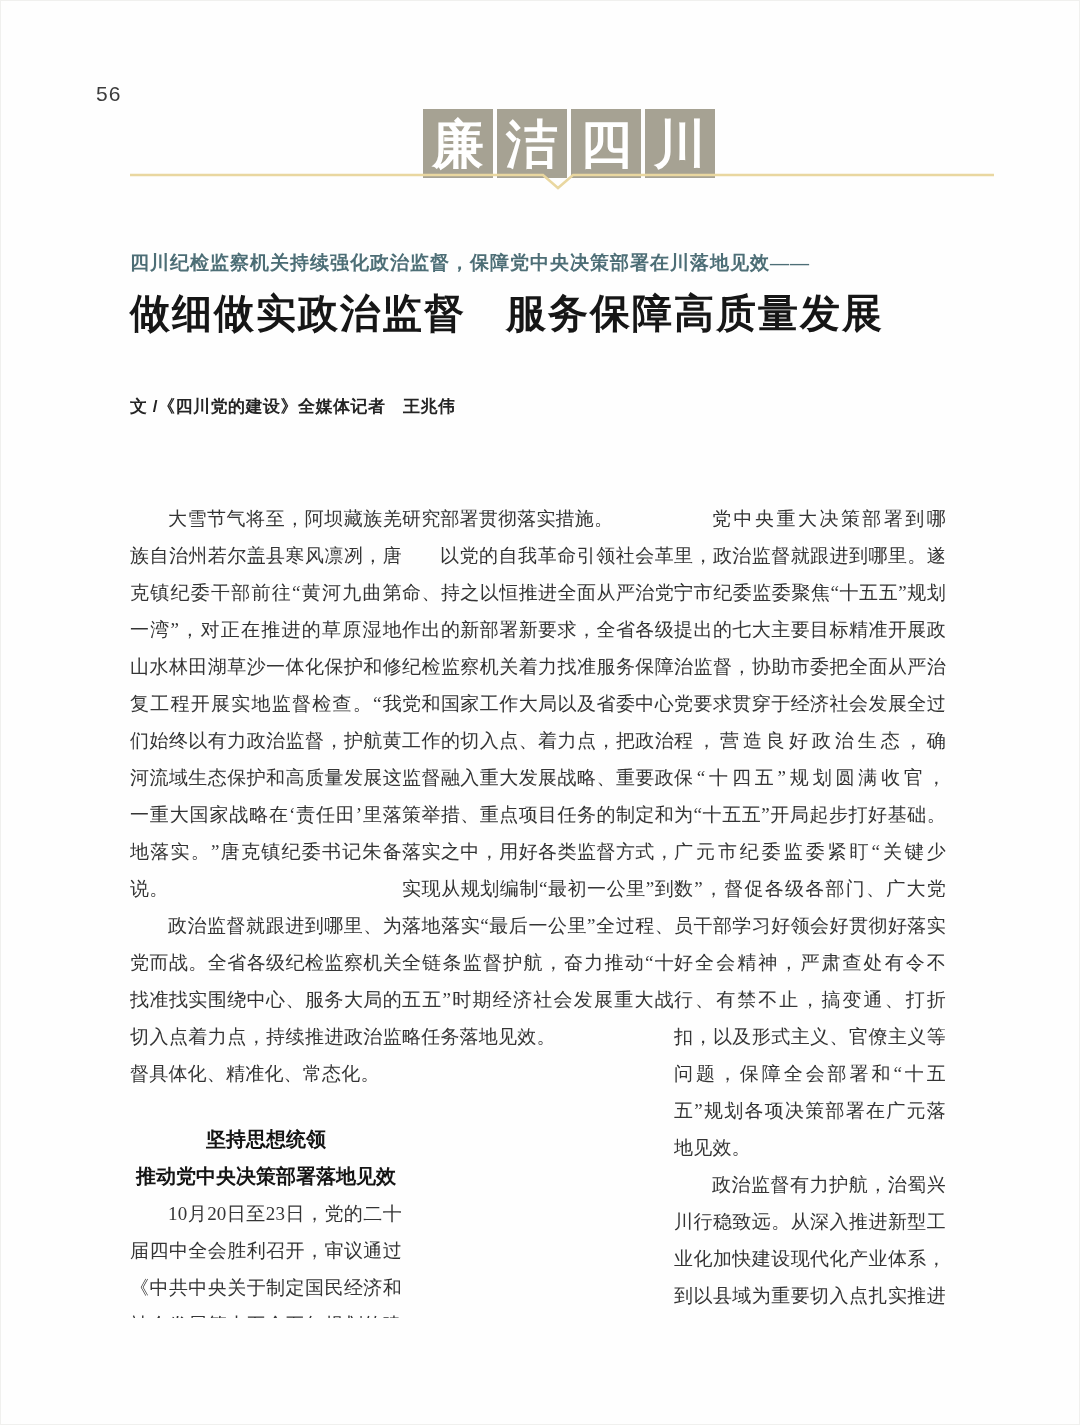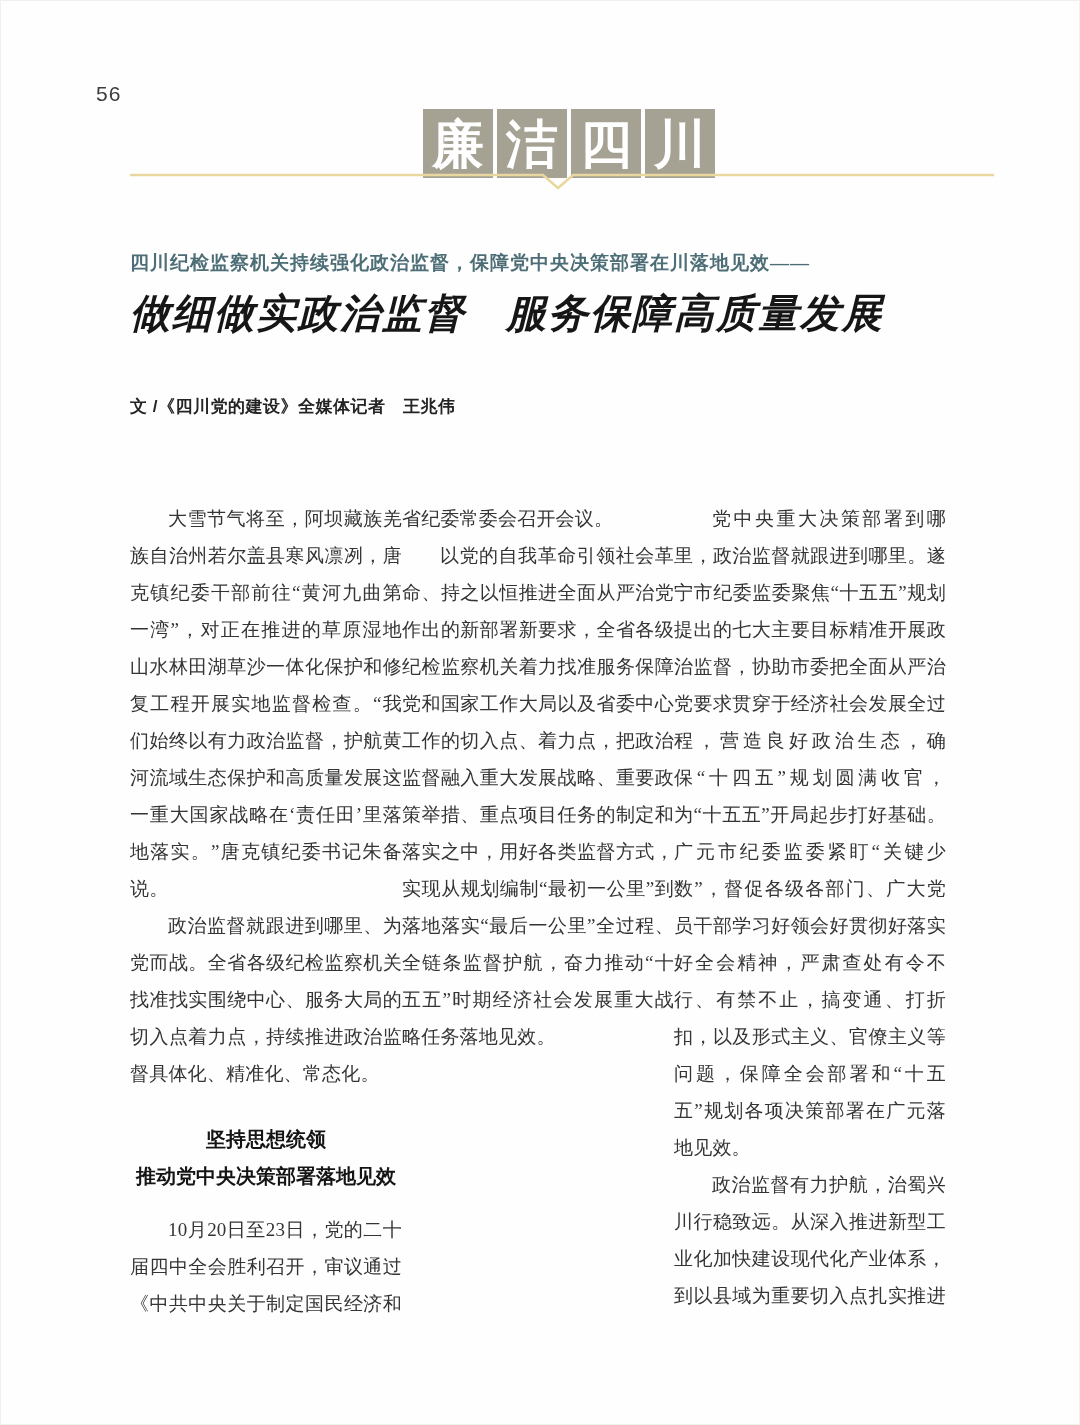--- a/index.html
+++ b/index.html
@@ -45,21 +45,21 @@
     width: 870px;
     font-weight: bold;
     font-size: 19px; letter-spacing: 1px;
     color: #4d6e76;
   }
   .headline {
     position: absolute; left: 130px; top: 286px;
     width: 900px; white-space: nowrap;
     font-family: "Liberation Sans", sans-serif;
     font-weight: bold; font-size: 40px;
-    color: #161616; letter-spacing: 2px; font-style: italic;
+    color: #161616; letter-spacing: 2px;
   }
   .headline .part2 { margin-left: 40px; }
   .byline {
     position: absolute; left: 130px; top: 355px;
     font-family: "Liberation Sans", sans-serif;
     font-weight: bold; font-size: 17px; color: #242424;
     letter-spacing: 0.5px;
     margin-top: 40px;
   }
   .columns {
@@ -72,21 +72,21 @@
     overflow: hidden;
   }
   .col p {
     font-size: 19px; line-height: 37px;
     text-align: justify; text-justify: inter-character;
     color: #343434;
     letter-spacing: 0.2px;
   }
   .col p.indent { text-indent: 2em; }
   .subhead {
-    margin: 29px 0 16px 0;
+    margin: 29px 0 0 0;
     text-align: center;
     font-family: "Liberation Sans", sans-serif;
     font-weight: bold; font-size: 20px; line-height: 37px;
     color: #141414;
   }
   .subhead span { display: block; }
 </style>
 </head>
 <body>
 
@@ -125,21 +125,21 @@
       <p class="indent">大雪节气将至，阿坝藏族羌族自治州若尔盖县寒风凛冽，唐克镇纪委干部前往“黄河九曲第一湾”，对正在推进的草原湿地山水林田湖草沙一体化保护和修复工程开展实地监督检查。“我们始终以有力政治监督，护航黄河流域生态保护和高质量发展这一重大国家战略在‘责任田’里落地落实。”唐克镇纪委书记朱备说。</p>
       <p class="indent">政治监督就跟进到哪里、为党而战。全省各级纪检监察机关找准找实围绕中心、服务大局的切入点着力点，持续推进政治监督具体化、精准化、常态化。</p>
       <h2 class="subhead">
         <span>坚持思想统领</span>
         <span>推动党中央决策部署落地见效</span>
       </h2>
       <p class="indent">10月20日至23日，党的二十届四中全会胜利召开，审议通过《中共中央关于制定国民经济和社会发展第十五个五年规划的建议》，将强国建设、民族复兴伟业不断推向前进。10月27日，省纪委常委会召开会议，专题传达学习全会精神，</p>
     </div>
 
     <div class="col">
-      <p>省纪委常委会召开会议。</p>
+      <p>研究部署贯彻落实措施。</p>
       <p class="indent">以党的自我革命引领社会革命、持之以恒推进全面从严治党作出的新部署新要求，全省各级纪检监察机关着力找准服务保障党和国家工作大局以及省委中心工作的切入点、着力点，把政治监督融入重大发展战略、重要政策举措、重点项目任务的制定和落实之中，用好各类监督方式，实现从规划编制“最初一公里”到落地落实“最后一公里”全过程、全链条监督护航，奋力推动“十五五”时期经济社会发展重大战略任务落地见效。</p>
     </div>
 
     <div class="col">
       <p class="indent">党中央重大决策部署到哪里，政治监督就跟进到哪里。遂宁市纪委监委聚焦“十五五”规划提出的七大主要目标精准开展政治监督，协助市委把全面从严治党要求贯穿于经济社会发展全过程，营造良好政治生态，确保“十四五”规划圆满收官，为“十五五”开局起步打好基础。广元市纪委监委紧盯“关键少数”，督促各级各部门、广大党员干部学习好领会好贯彻好落实好全会精神，严肃查处有令不行、有禁不止，搞变通、打折扣，以及形式主义、官僚主义等问题，保障全会部署和“十五五”规划各项决策部署在广元落地见效。</p>
       <p class="indent">政治监督有力护航，治蜀兴川行稳致远。从深入推进新型工业化加快建设现代化产业体系，到以县域为重要切入点扎实推进城乡融合发展，到因地制宜发展新质生产力，再到进一步全面深化改革和推进文旅深度融合发展——省委认真落实党中央决策部署，聚焦重点领域和关键环节，以服务“国之大者”的</p>
     </div>
 
   </div>
 

